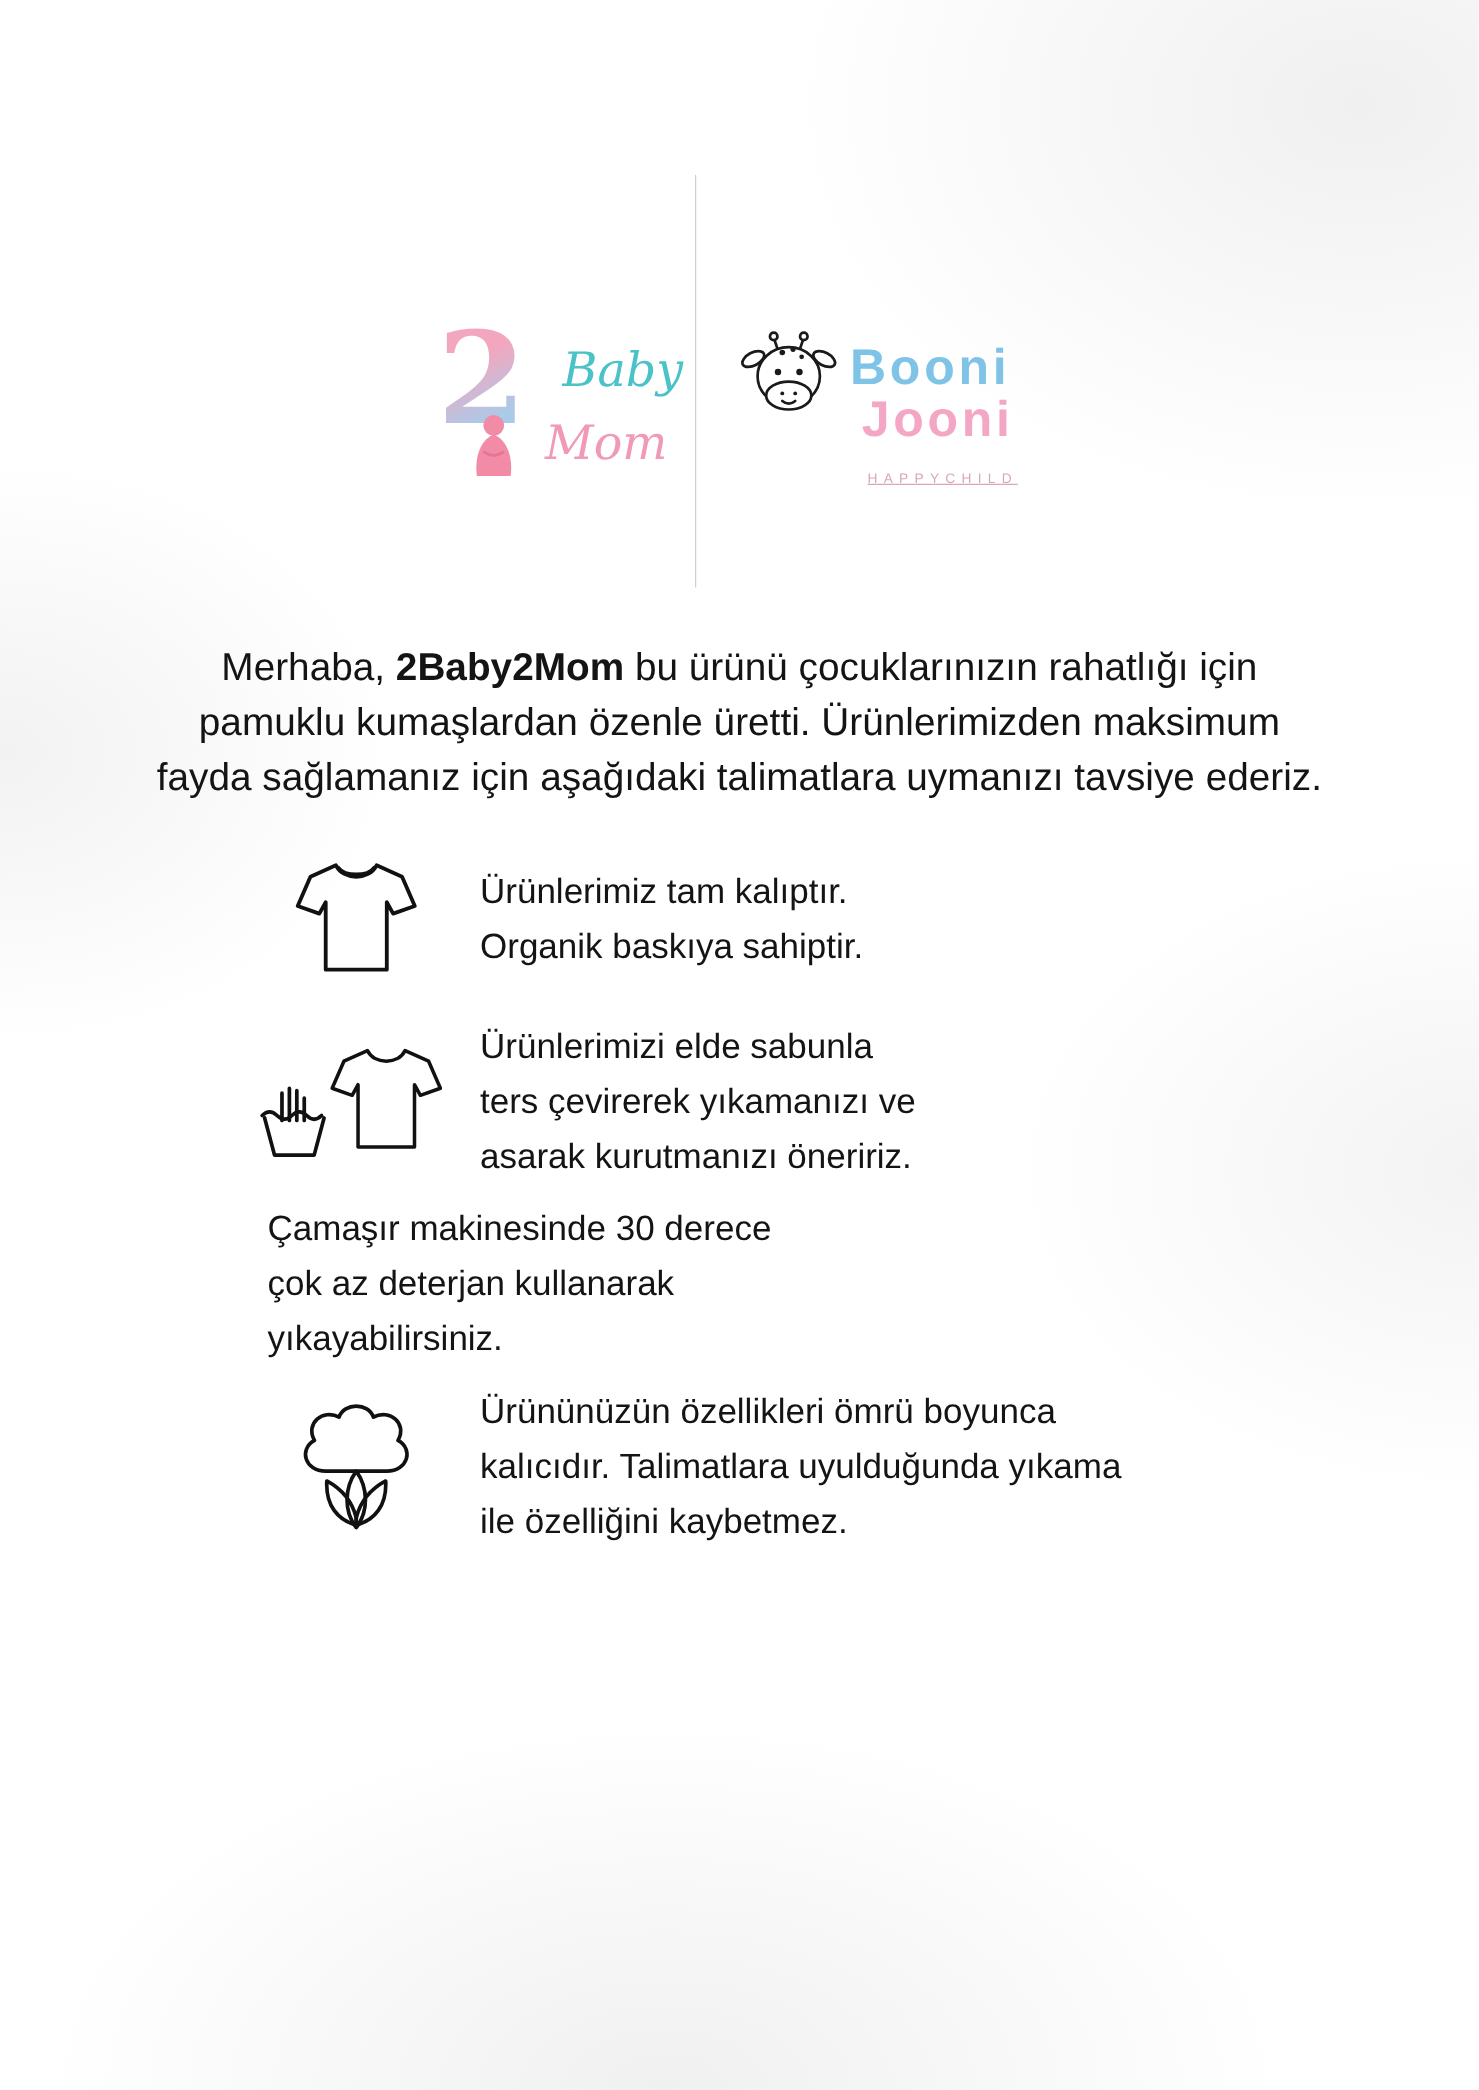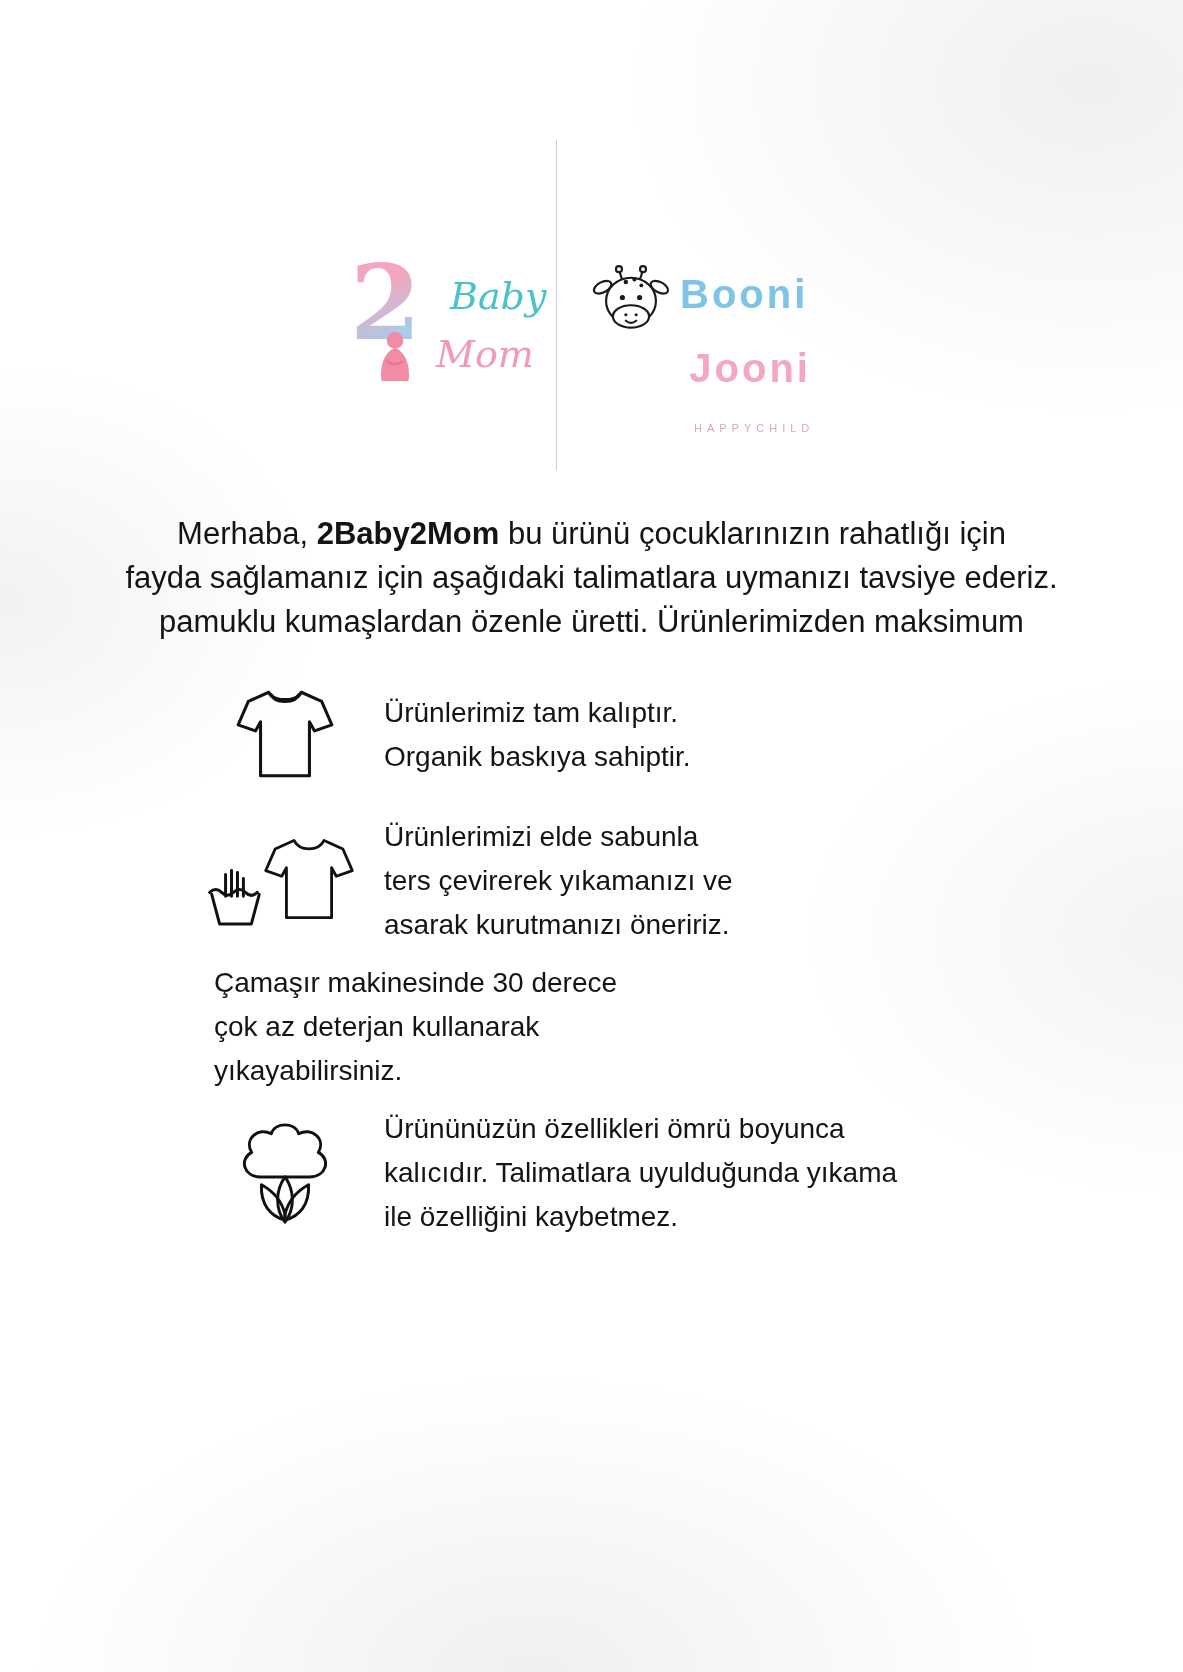--- a/index.html
+++ b/index.html
@@ -24,24 +24,24 @@
     position:absolute;left:0;top:-8px;
     font-family:"DejaVu Serif",serif;font-weight:700;font-size:102px;line-height:1;
     background:linear-gradient(155deg,#f3a7be 35%,#a9cbe9 78%);
     -webkit-background-clip:text;background-clip:text;color:transparent;
   }
   .logo-baby{position:absolute;left:64px;top:14px;font-family:"DejaVu Serif",serif;font-style:italic;font-size:38px;color:#49c2c8;margin-left:36px;}
   .logo-mom{position:absolute;left:86px;top:72px;font-family:"DejaVu Serif",serif;font-style:italic;font-size:38px;color:#f19ab6;}
   .mom-figure{position:absolute;left:24px;top:70px;width:42px;height:54px;}
   .logo-right{position:absolute;left:588px;top:258px;display:flex;align-items:flex-start;}
   .giraffe{width:86px;height:110px;flex:0 0 86px;}
-  .logo-right-text{margin-left:6px;padding-top:16px;display:flex;flex-direction:column;gap:32px;}
+  .logo-right-text{margin-left:6px;padding-top:16px;display:flex;flex-direction:column;}
   .booni{font-size:40px;font-weight:700;letter-spacing:3px;color:#7fc3e6;line-height:1.0;}
   .jooni{font-size:40px;font-weight:700;letter-spacing:3px;color:#f4a7c5;line-height:1.0;margin-top:2px;margin-left:6px;text-align:center;}
-  .happychild{font-size:11px;letter-spacing:5px;color:#d9a7b9;margin-top:2px;margin-left:14px;}
+  .happychild{font-size:11px;letter-spacing:5px;color:#d9a7b9;margin-top:21px;margin-left:14px;text-decoration:underline;}
   
   .intro{position:absolute;top:512px;left:0;width:100%;text-align:center;font-size:31px;line-height:44px;color:#141414;}
   .intro .line{white-space:nowrap;}
   .intro strong{font-weight:700;}
   
   .rows{position:absolute;left:200px;top:662px;}
   .row{display:flex;align-items:center;height:146px;}
   .icon-cell{width:170px;flex:0 0 170px;display:flex;justify-content:center;align-items:center;}
   .icon-cell svg{display:block;}
   .row-text{margin:0 0 0 14px;font-size:28px;line-height:44px;white-space:pre-line;color:#141414;}
@@ -90,22 +90,22 @@
     </svg>
     <div class="logo-right-text">
       <span class="booni">Booni</span>
       <span class="jooni">Jooni</span>
       <span class="happychild">HAPPYCHILD</span>
     </div>
   </div>
 
   <div class="intro">
     <div class="line"><span>Merhaba,</span> <strong>2Baby2Mom</strong> <span>bu ürünü çocuklarınızın rahatlığı için</span></div>
+    <div class="line">pamuklu kumaşlardan özenle üretti. Ürünlerimizden maksimum</div>
     <div class="line">fayda sağlamanız için aşağıdaki talimatlara uymanızı tavsiye ederiz.</div>
-    <div class="line">pamuklu kumaşlardan özenle üretti. Ürünlerimizden maksimum</div>
   </div>
 
   <div class="rows">
 
     <div class="row">
       <div class="icon-cell">
         <svg width="112" height="104" viewBox="0 0 110 100" xmlns="http://www.w3.org/2000/svg">
           <path class="care-icon" d="M39 8 L19 17 L9 40 L26 46 L31 37 L31 90 L79 90 L79 37 L84 46 L101 40 L91 17 L71 8 C65 20 45 20 39 8 Z"></path>
           <path class="care-icon" d="M41 10 C46 17 64 17 69 10" stroke-width="2"></path>
         </svg>

